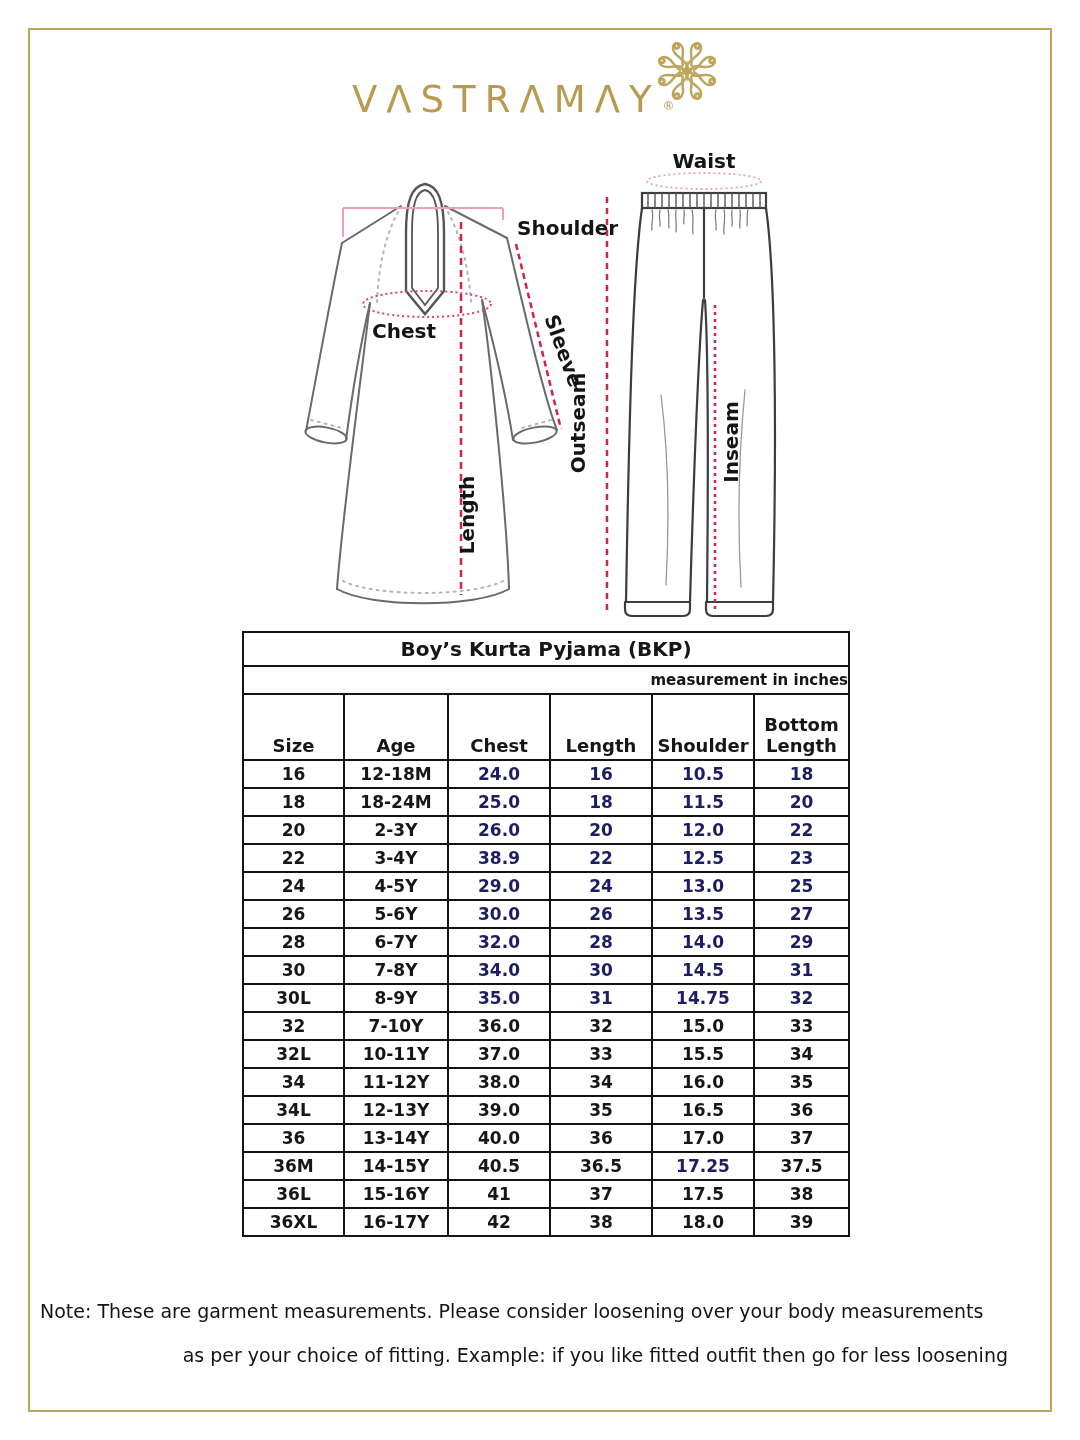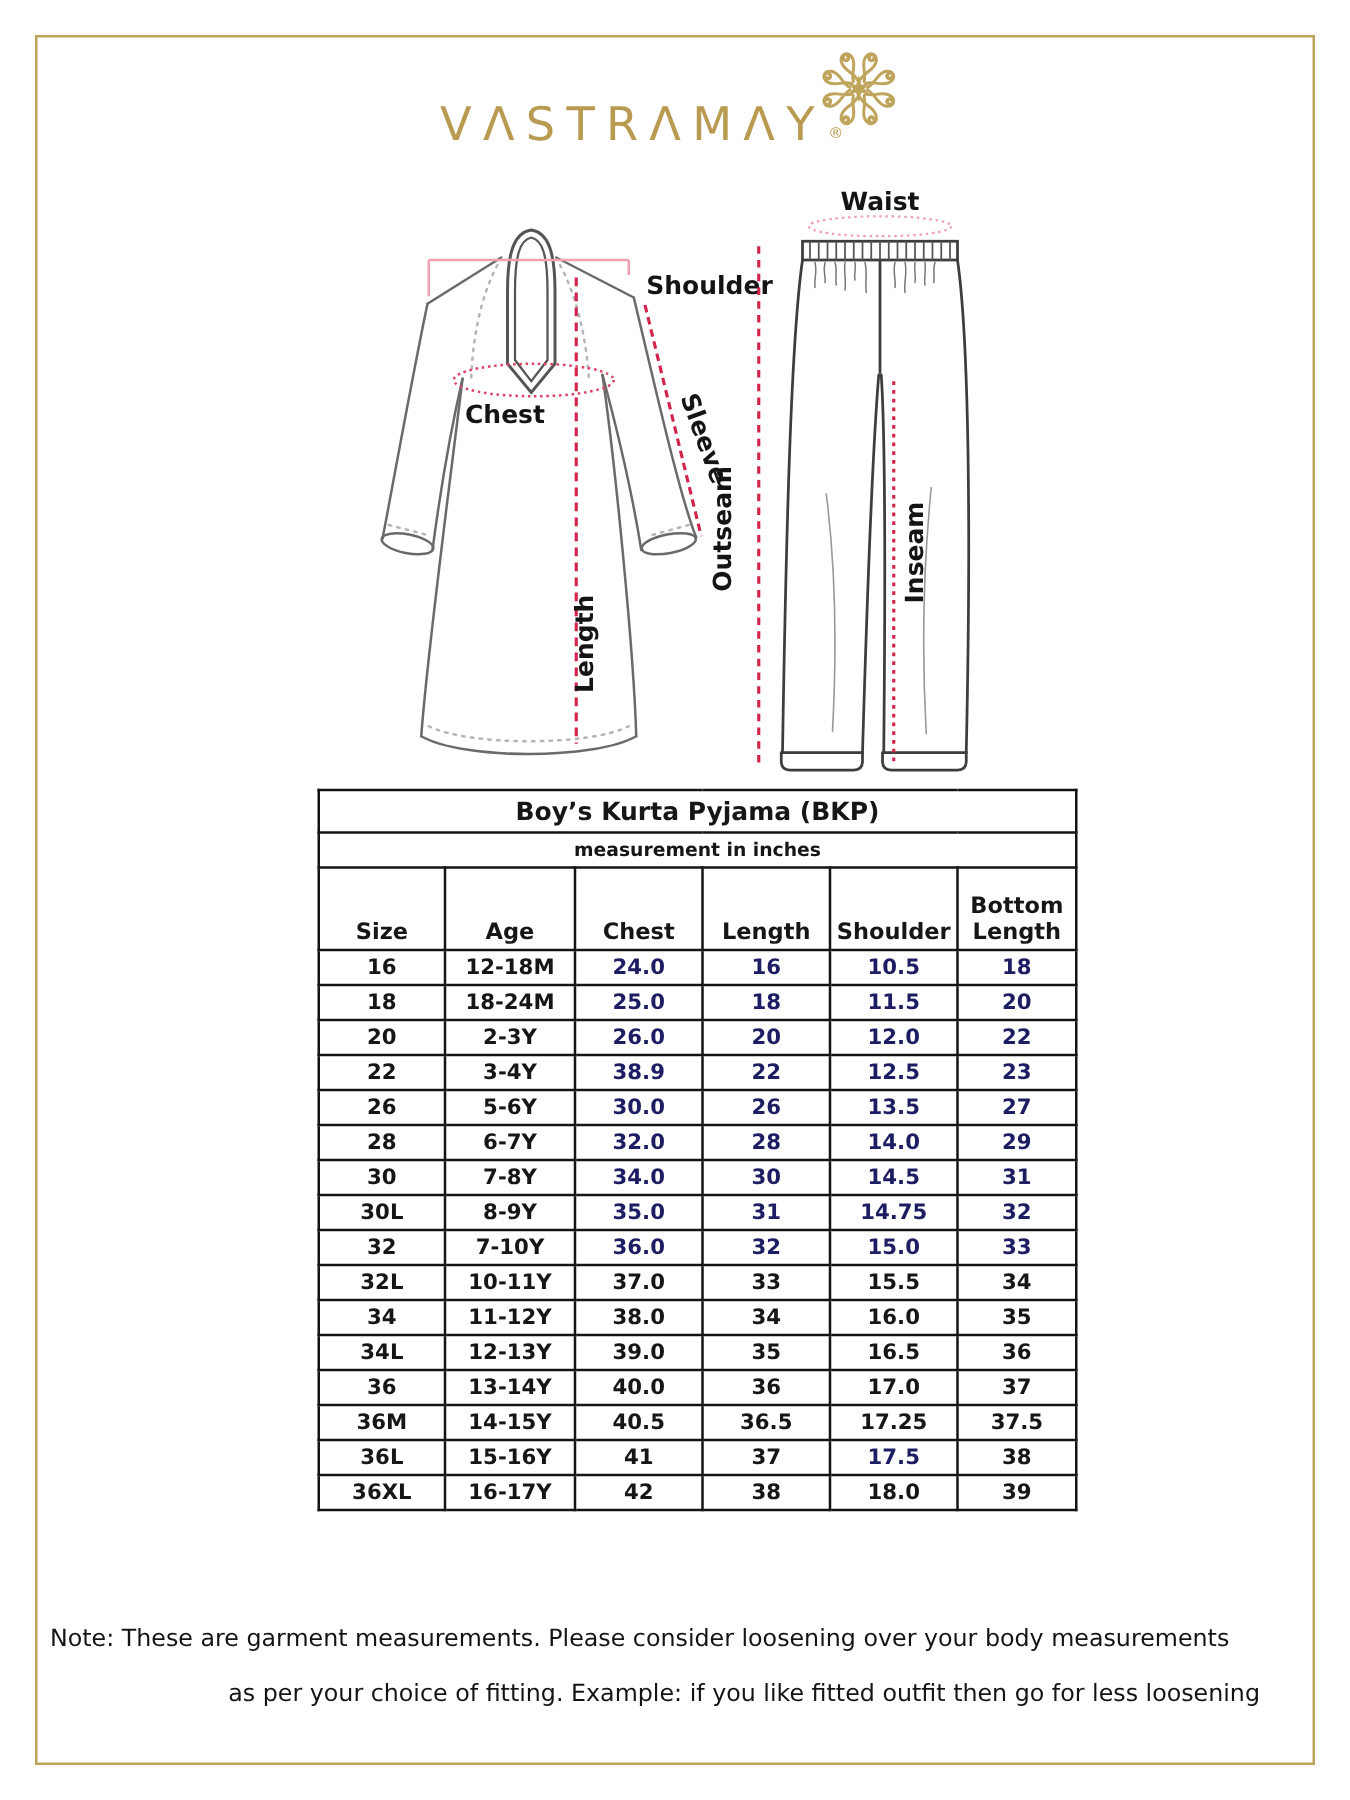--- a/index.html
+++ b/index.html
@@ -10,24 +10,24 @@
   .logo{position:absolute;left:0;top:0;width:876px;height:140px;}
   .brand-text{position:absolute;left:352px;top:78px;font-size:37px;font-weight:400;letter-spacing:9px;color:#b89b51;white-space:nowrap;}
   .brand-reg{font-size:12px;letter-spacing:0;position:relative;top:-2px;left:2px;color:#b89b51;}
   .ornament{position:absolute;left:650px;top:34px;width:74px;height:74px;}
 
   
   .diagram{position:absolute;left:280px;top:140px;width:520px;height:480px;}
   .diagram text{font-family:"DejaVu Sans",sans-serif;font-size:20px;font-weight:600;fill:#141414;}
 
   
-  table.size-table{position:absolute;left:254px;top:631px;width:606px;border-collapse:collapse;table-layout:fixed;background:#fff;}
+  table.size-table{position:absolute;left:242px;top:631px;width:606px;border-collapse:collapse;table-layout:fixed;background:#fff;}
   .size-table th,.size-table td{border:2px solid #141414;text-align:center;padding:1px 0;color:#161616;}
   .size-table .title-cell{font-size:20px;font-weight:700;height:30px;}
-  .size-table .subtitle-cell{font-size:15px;font-weight:700;height:24px;}
+  .size-table .subtitle-cell{font-size:15px;font-weight:700;height:24px;text-align:right;}
   .size-table .cols th{font-size:18px;font-weight:700;height:60px;vertical-align:bottom;line-height:1.18;padding-bottom:3px;}
   .size-table tbody td{font-size:17px;font-weight:700;height:24px;line-height:1.1;}
   .size-table tbody tr:nth-child(-n+9) td:nth-child(n+3){color:#1d1d63;}
   .size-table tbody tr:nth-child(2) td:nth-child(6){color:#1d1d63;}
   .size-table tbody tr:nth-child(15) td:nth-child(5){color:#1d1d63;}
 
   
   .note{position:absolute;left:40px;top:1290px;width:968px;font-size:19px;line-height:2.3;color:#141414;}
   .note .l1{text-align:left;white-space:nowrap;}
   .note .l2{text-align:right;white-space:nowrap;}
@@ -190,20 +190,28 @@
       </tr>
       <tr>
         <td>22</td>
         <td>3-4Y</td>
         <td>38.9</td>
         <td>22</td>
         <td>12.5</td>
         <td>23</td>
       </tr>
       <tr>
+        <td>24</td>
+        <td>4-5Y</td>
+        <td>29.0</td>
+        <td>24</td>
+        <td>13.0</td>
+        <td>25</td>
+      </tr>
+      <tr>
         <td>26</td>
         <td>5-6Y</td>
         <td>30.0</td>
         <td>26</td>
         <td>13.5</td>
         <td>27</td>
       </tr>
       <tr>
         <td>28</td>
         <td>6-7Y</td>

